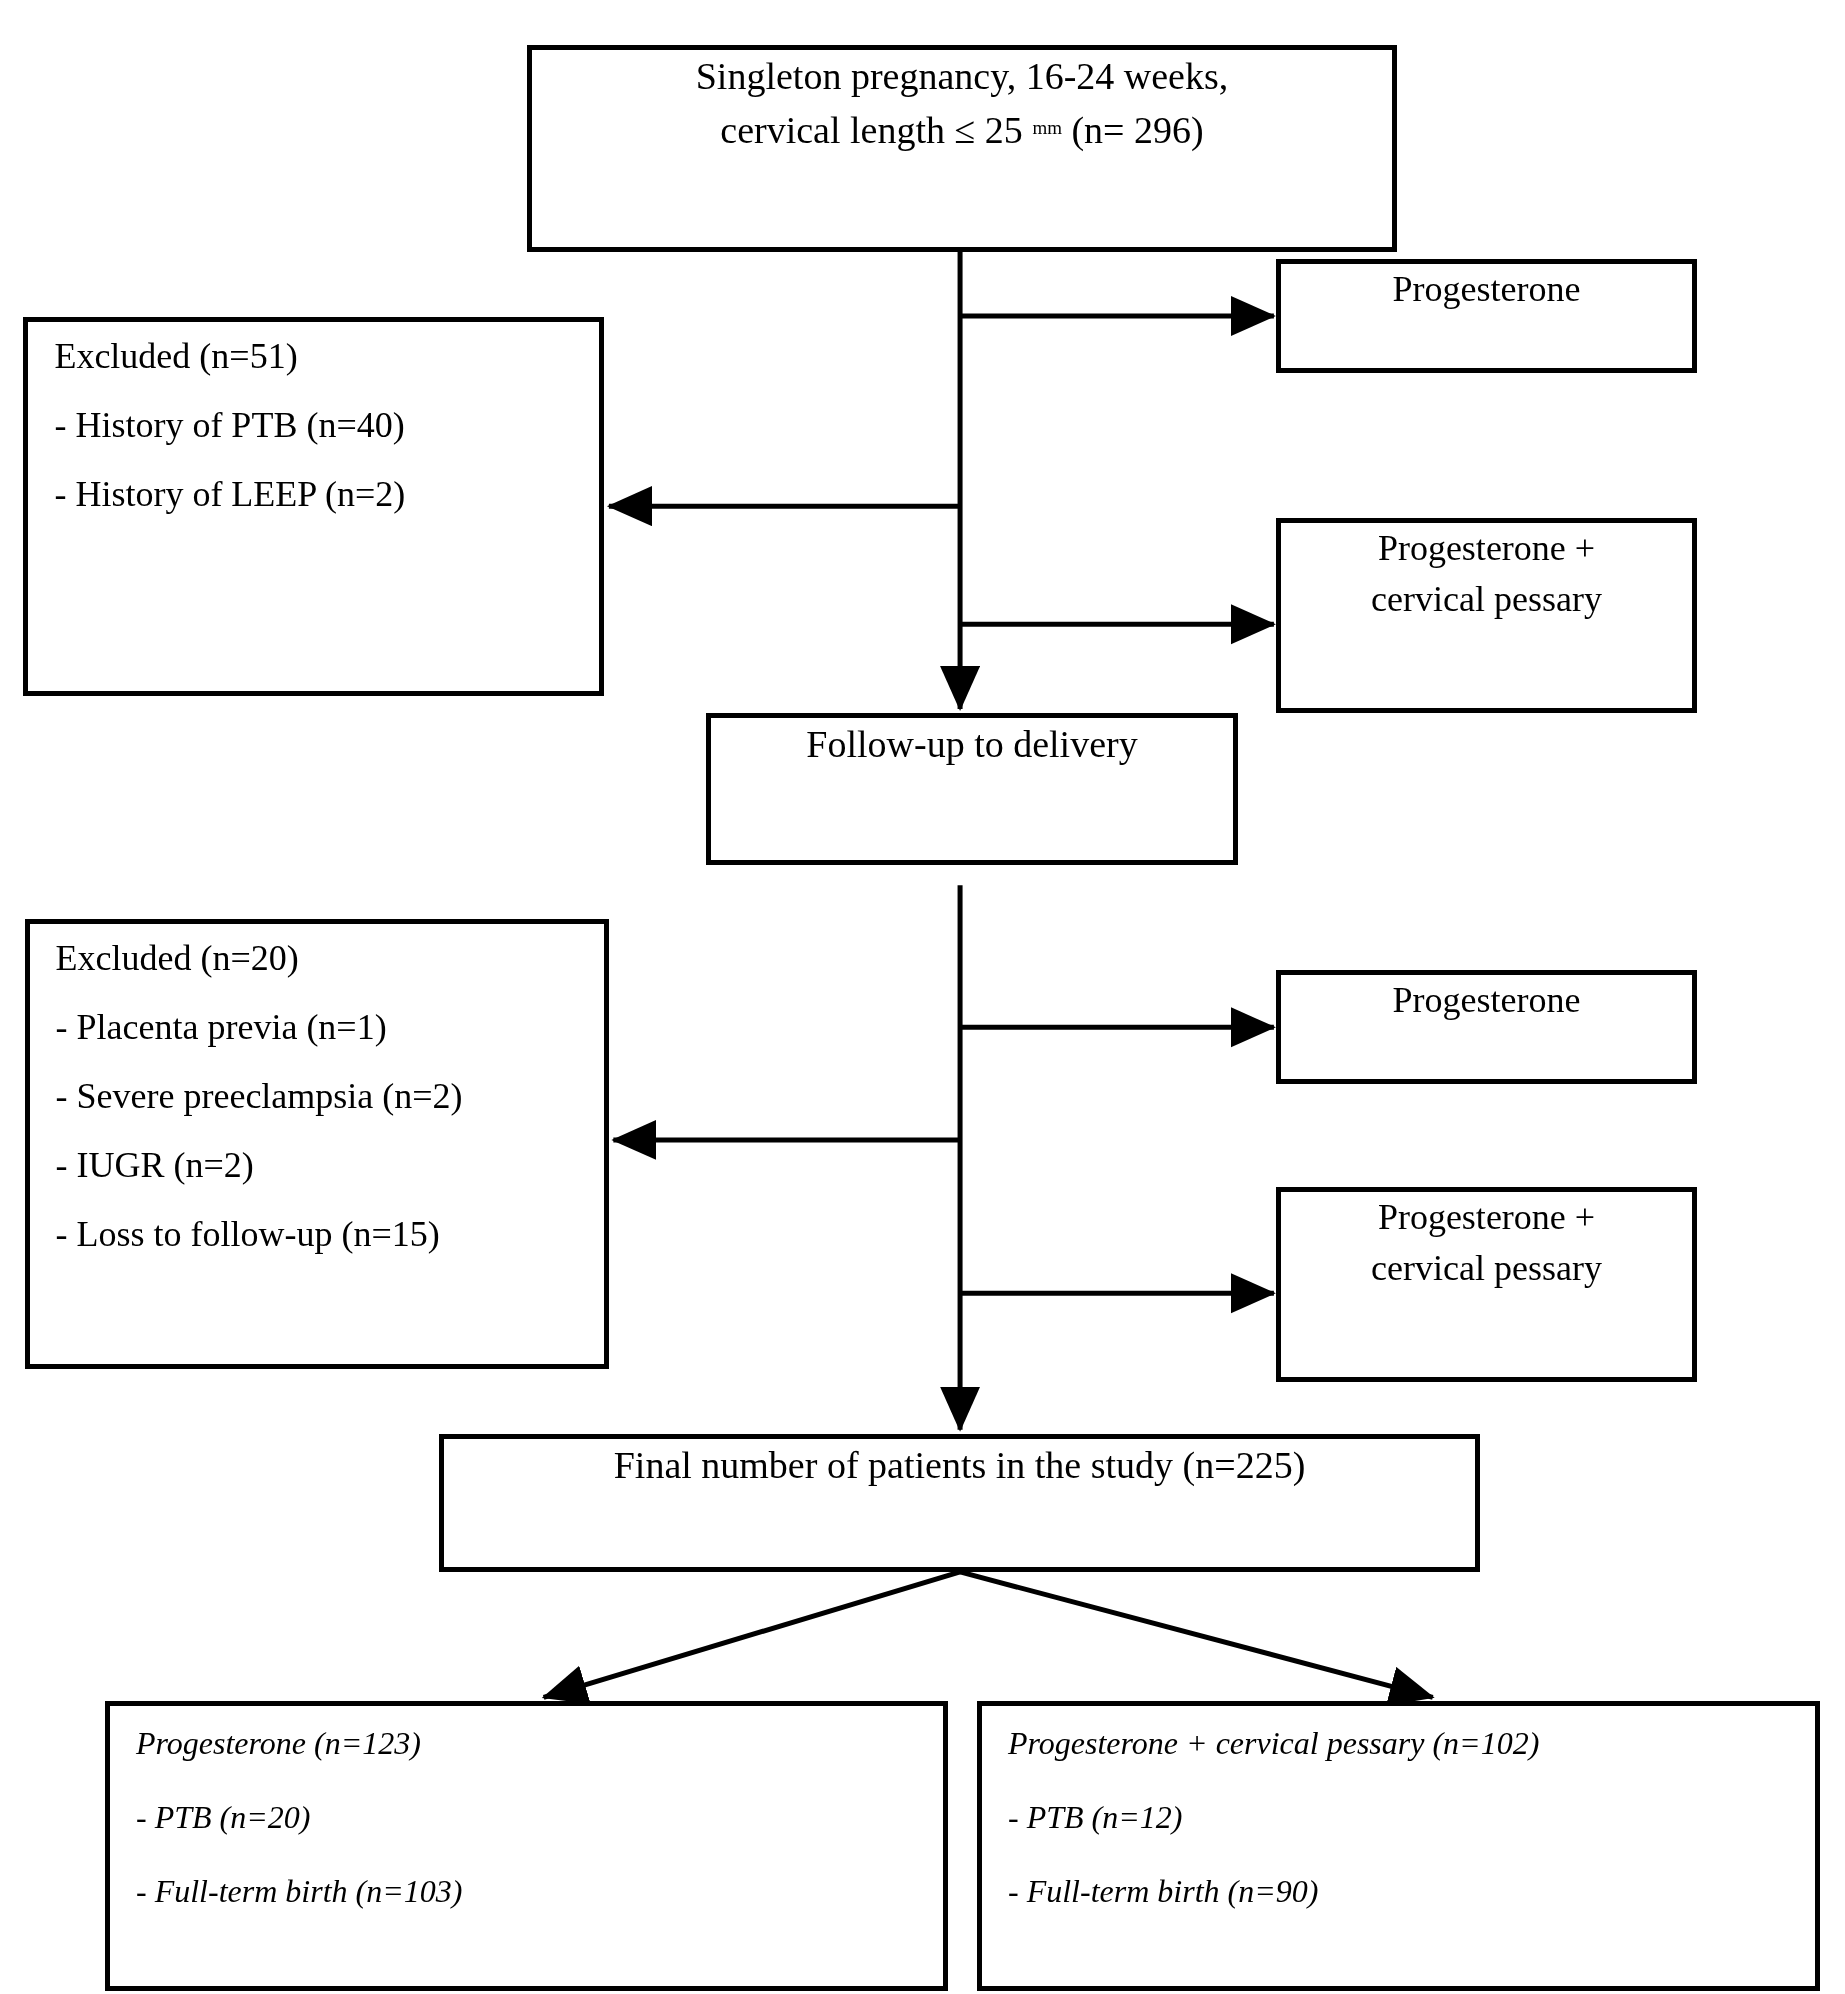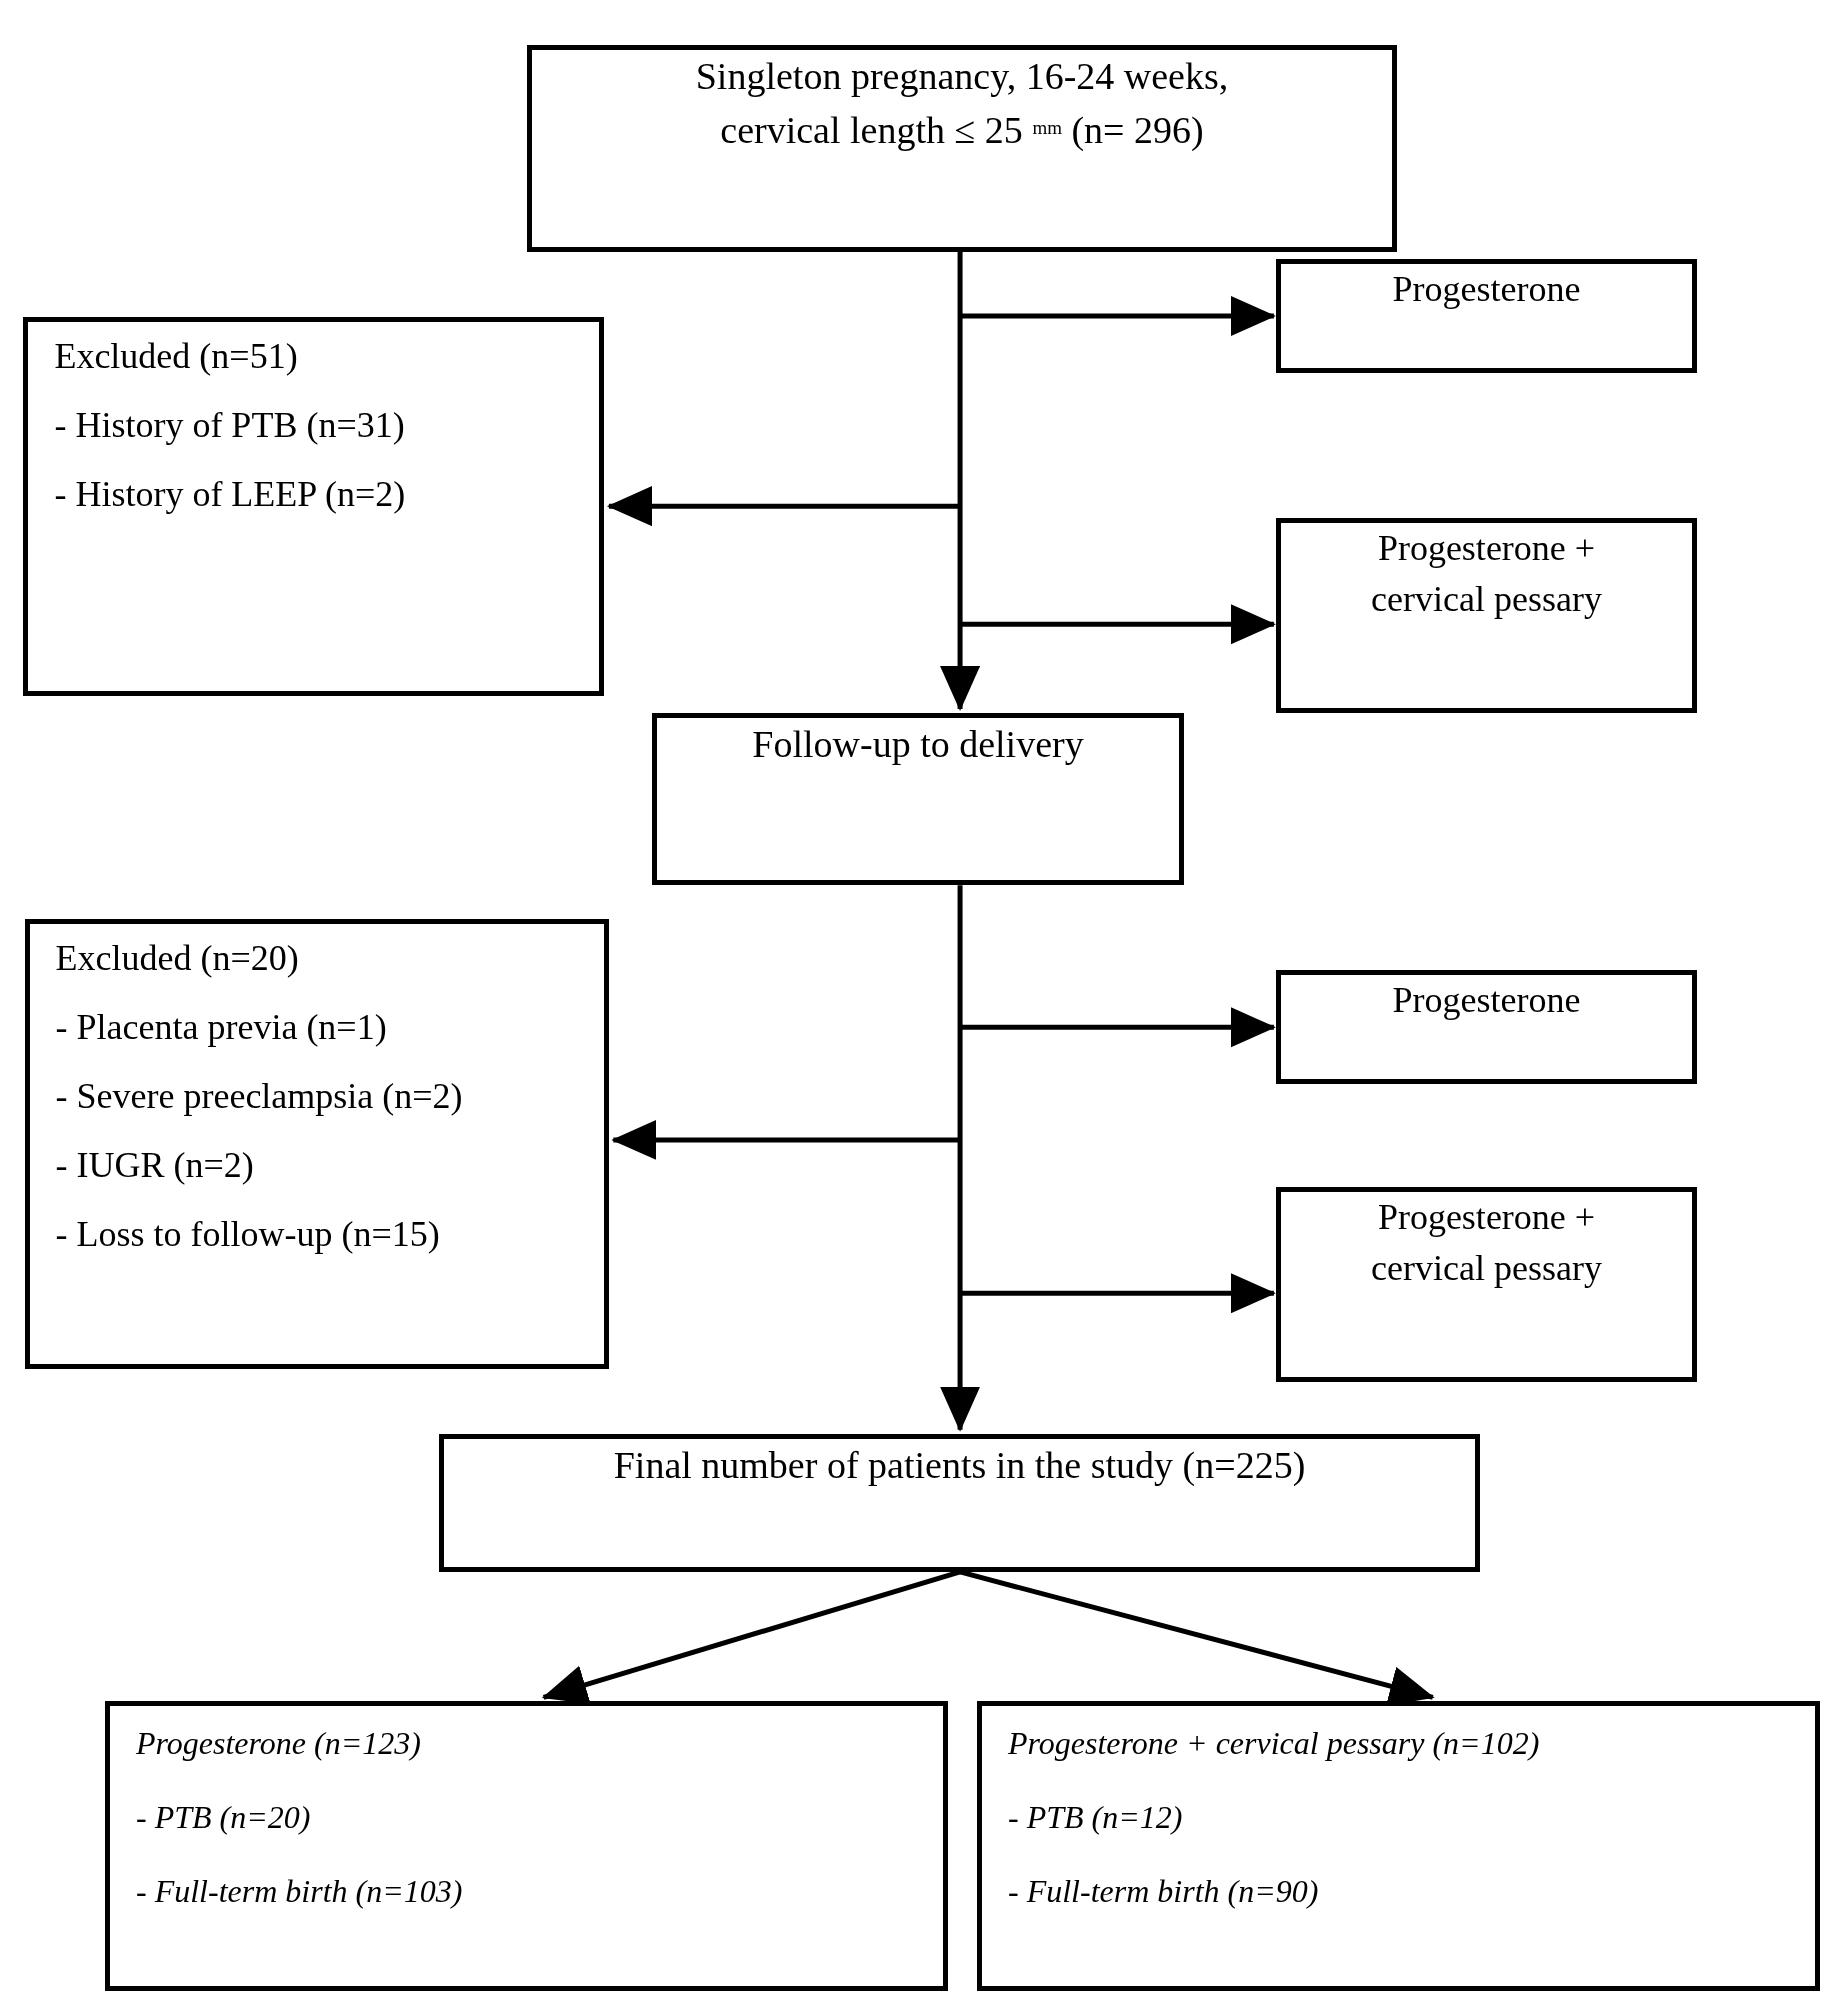--- a/index.html
+++ b/index.html
@@ -96,34 +96,34 @@
 
   <div class="fc-box center pad-c" style="left:527px; top:45px; width:870px; height:207px;">
     <span class="fc-line t-xl">Singleton pregnancy, 16-24 weeks,</span>
     <span class="fc-line t-xl">
       <span>cervical length ≤ 25 </span><span class="sup-mm">mm</span><span> (n= 296)</span>
     </span>
   </div>
 
   <div class="fc-box left pad-l gap-l" style="left:23.4px; top:317px; width:581px; height:379px;">
     <span class="fc-line t-lg">Excluded (n=51)</span>
-    <span class="fc-line t-lg">- History of PTB (n=31)</span>
+    <span class="fc-line t-lg">- History of PTB (n=40)</span>
     <span class="fc-line t-lg">- History of LEEP (n=2)</span>
   </div>
 
   <div class="fc-box center pad-c" style="left:1276px; top:259px; width:421px; height:114px;">
     <span class="fc-line t-lg">Progesterone</span>
   </div>
 
   <div class="fc-box center pad-c" style="left:1276px; top:518px; width:421px; height:195px;">
     <span class="fc-line t-lg">Progesterone +</span>
     <span class="fc-line t-lg">cervical pessary</span>
   </div>
 
-  <div class="fc-box center pad-c" style="left:652px; top:713px; width:532px; height:172px;">
+  <div class="fc-box center pad-c" style="left:706px; top:713px; width:532px; height:152px;">
     <span class="fc-line t-xl">Follow-up to delivery</span>
   </div>
 
   <div class="fc-box left pad-l gap-l" style="left:24.5px; top:919px; width:584px; height:450px;">
     <span class="fc-line t-lg">Excluded (n=20)</span>
     <span class="fc-line t-lg">- Placenta previa (n=1)</span>
     <span class="fc-line t-lg">- Severe preeclampsia (n=2)</span>
     <span class="fc-line t-lg">- IUGR (n=2)</span>
     <span class="fc-line t-lg">- Loss to follow-up (n=15)</span>
   </div>

